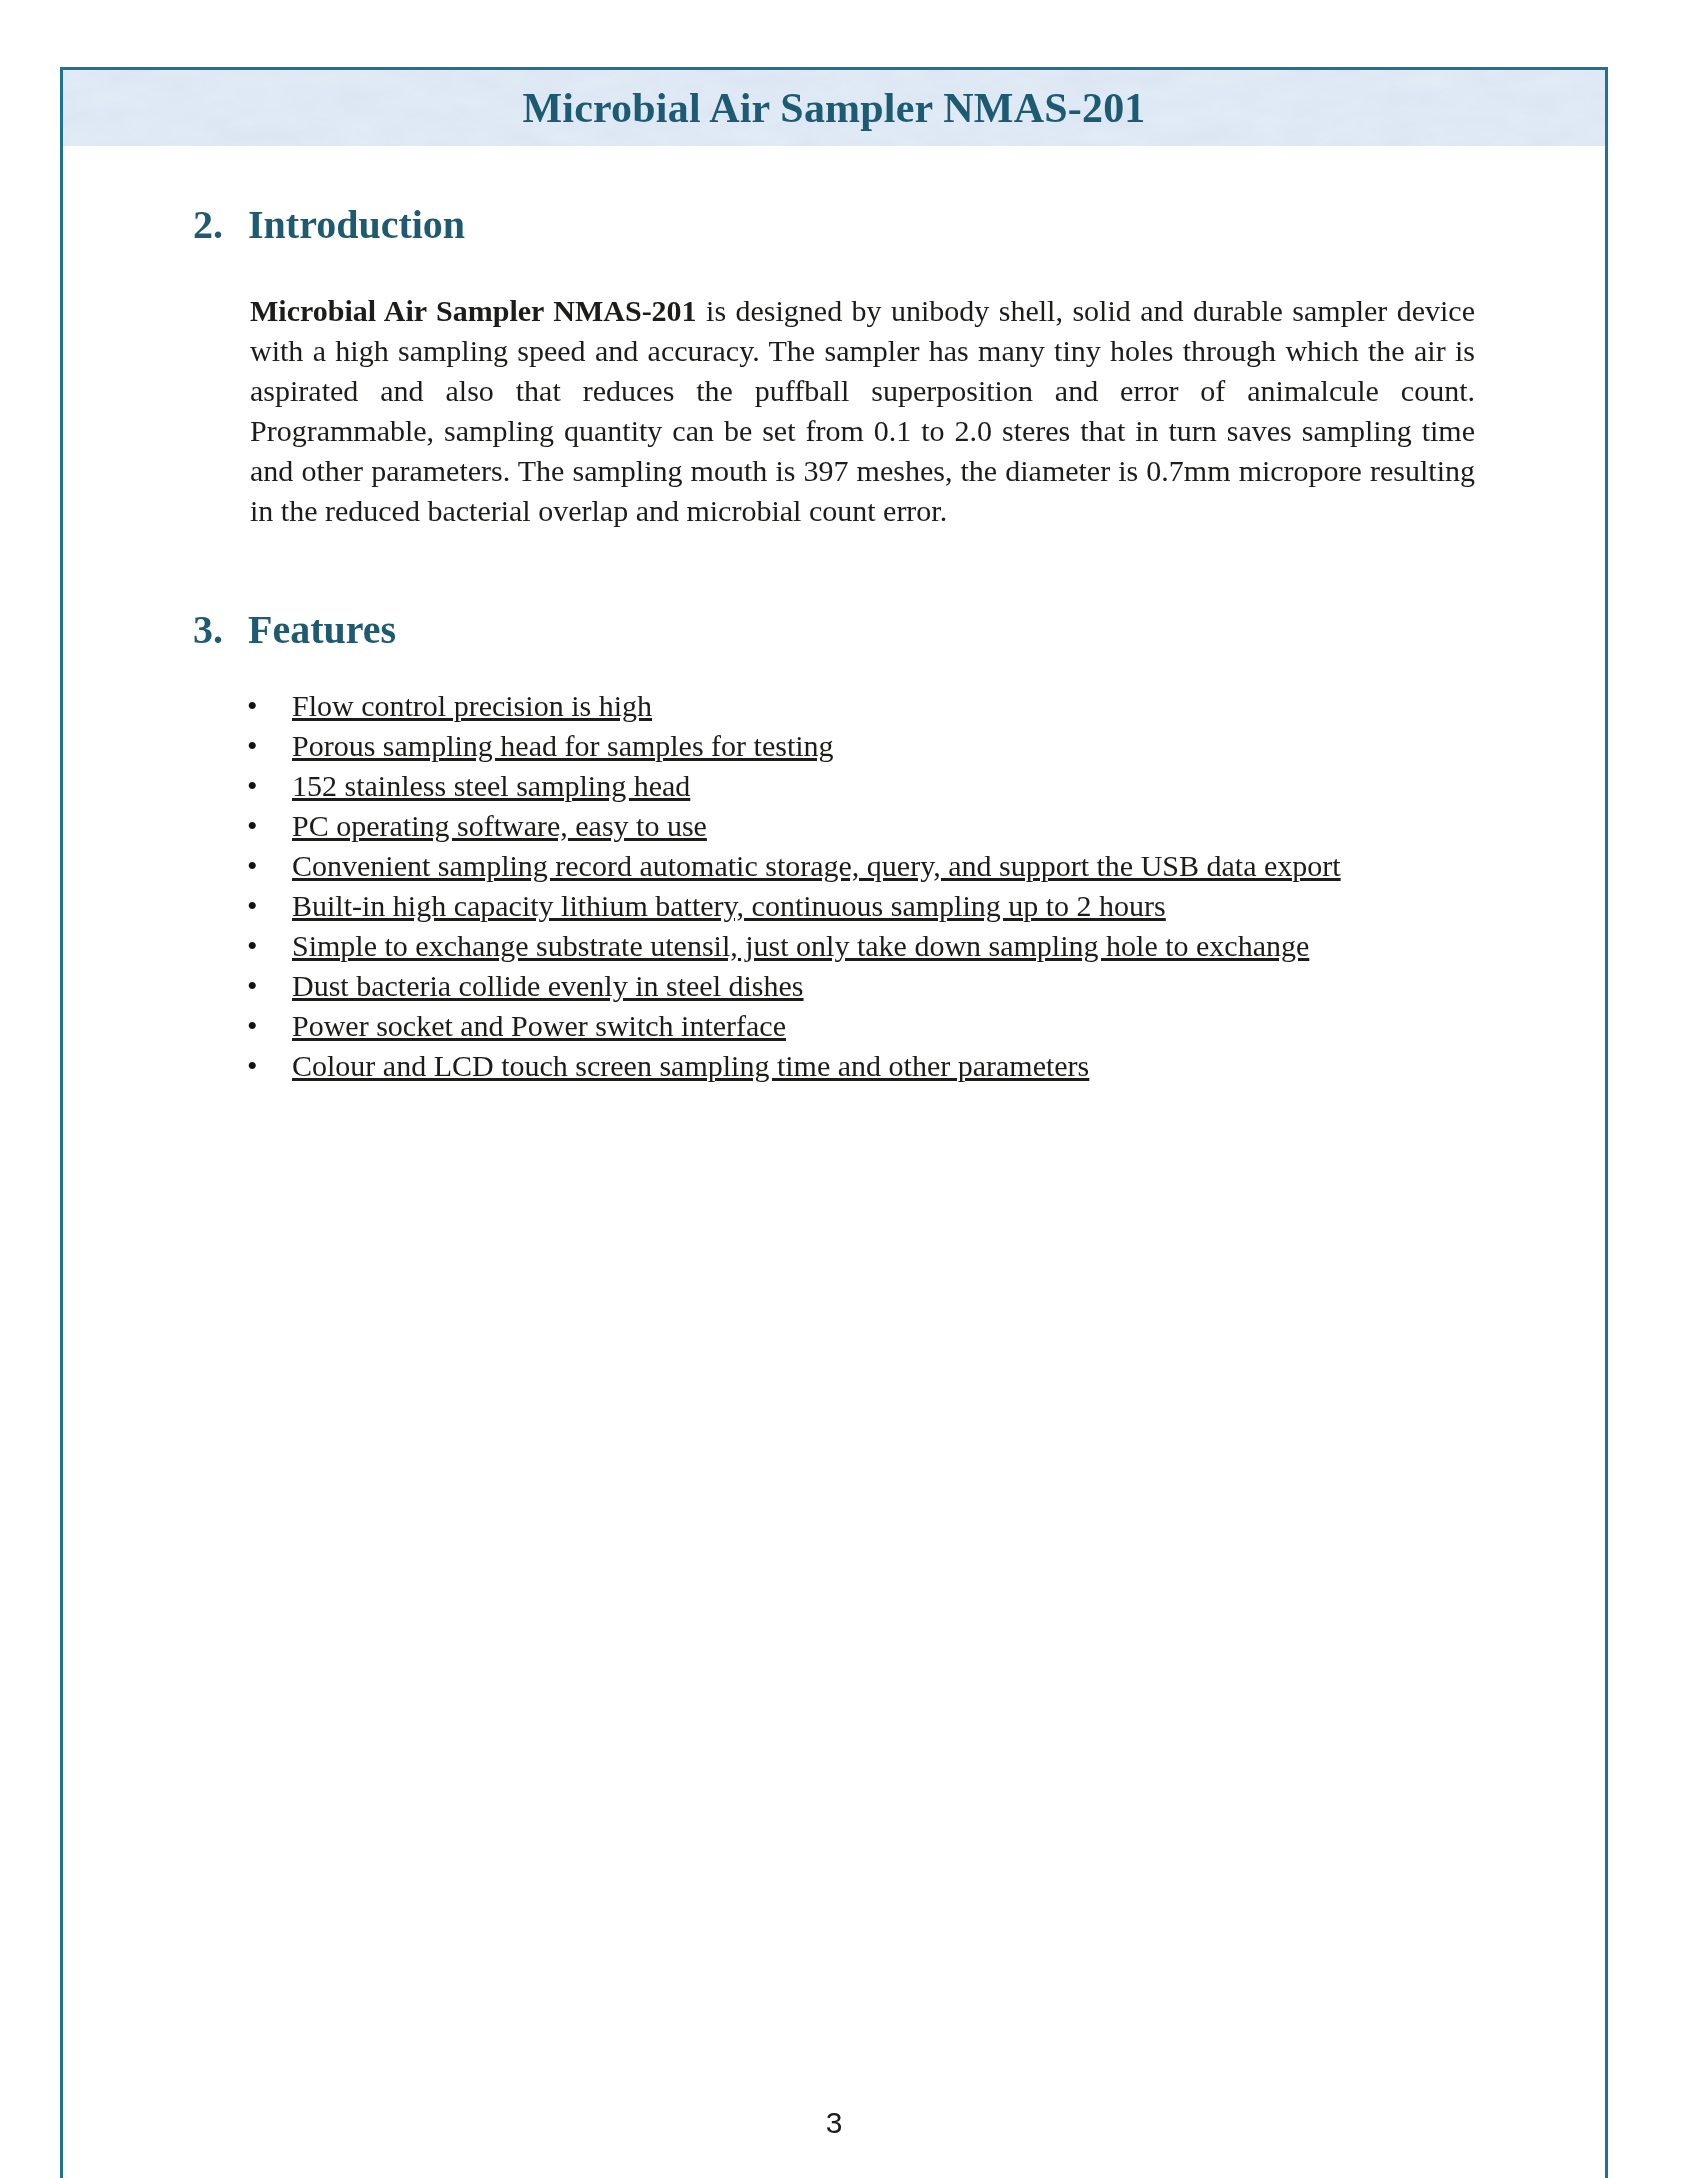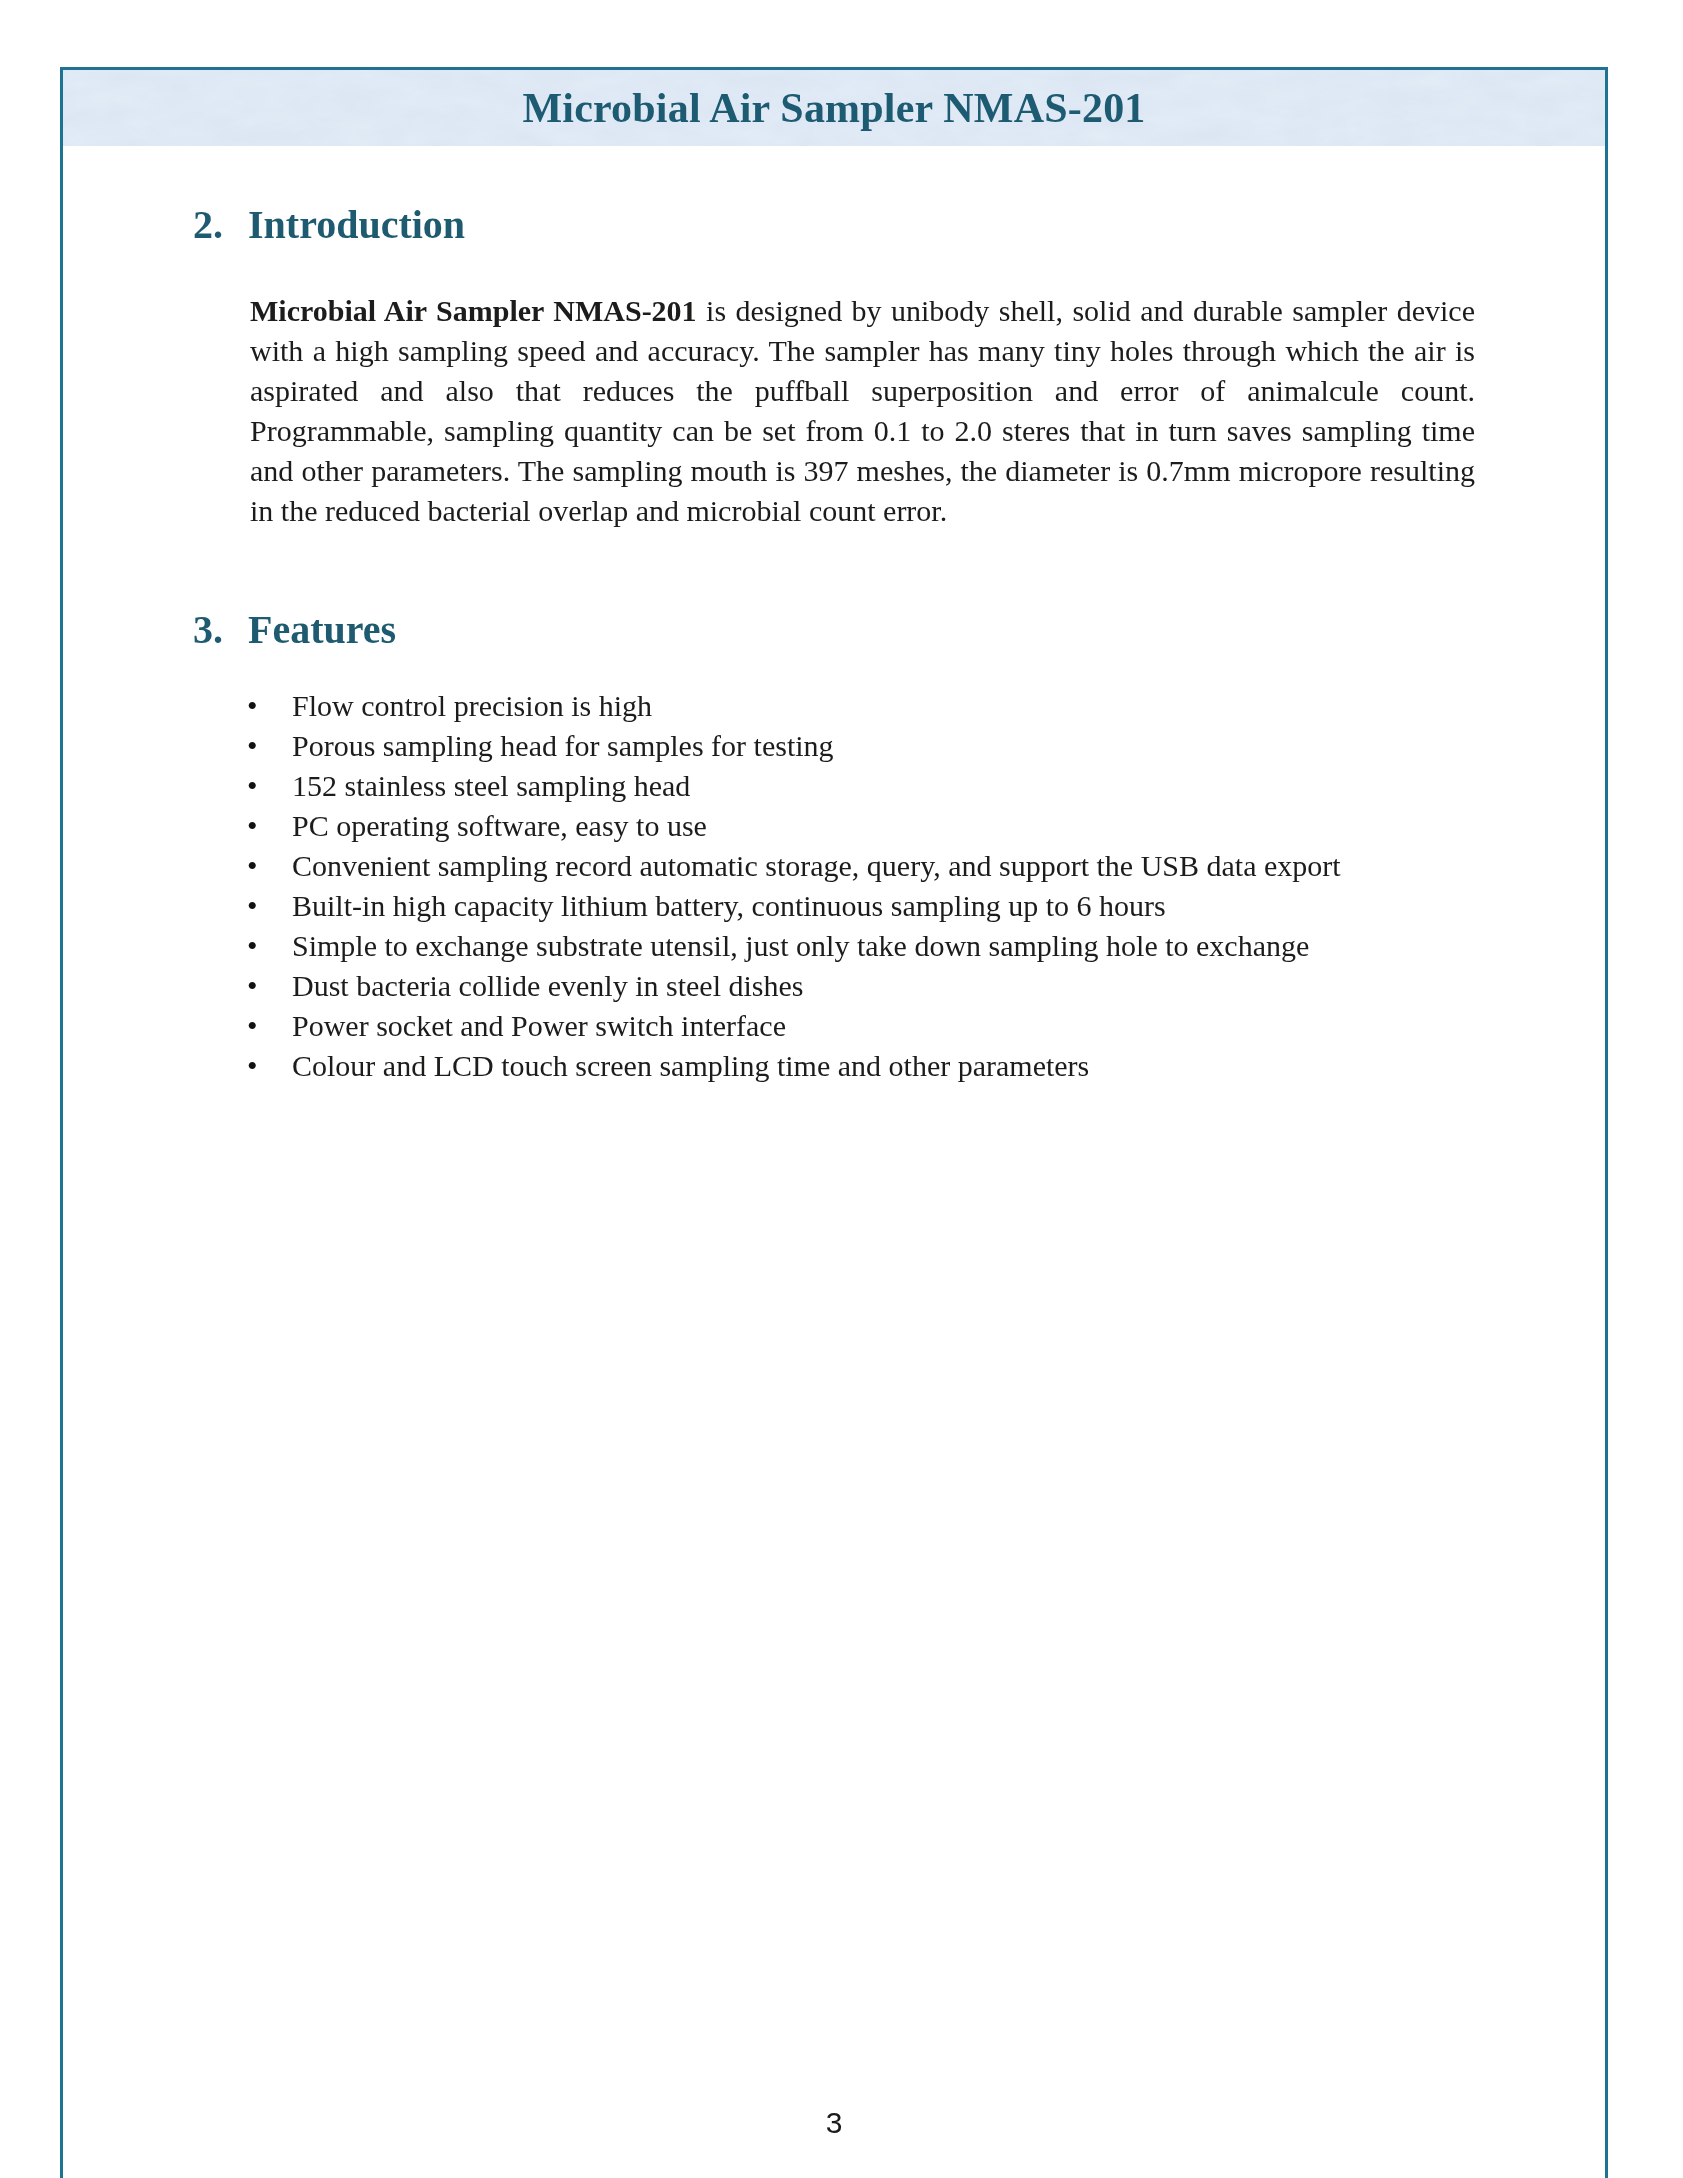--- a/index.html
+++ b/index.html
@@ -68,20 +68,21 @@
     line-height: 40px;
     text-align: justify;
     color: #1c1c1a;
     font-family: Liberation Serif, serif;
   }
   .intro-par .lead { font-weight: bold; }
   ul.features-list {
     list-style: none;
     margin: 34px 130px 0 0;
     padding-left: 229px;
+    text-decoration: underline;
   }
   ul.features-list li {
     position: relative;
     font-size: 30px;
     line-height: 40px;
     text-align: justify;
     color: #1c1c1a;
   }
   ul.features-list li::before {
     content: "\2022";
@@ -136,21 +137,21 @@
       <span class="num">3.</span>
       <span class="ttl">Features</span>
     </div>
 
     <ul class="features-list">
       <li>Flow control precision is high</li>
       <li>Porous sampling head for samples for testing</li>
       <li>152 stainless steel sampling head</li>
       <li>PC operating software, easy to use</li>
       <li>Convenient sampling record automatic storage, query, and support the USB data export</li>
-      <li>Built-in high capacity lithium battery, continuous sampling up to 6 hours</li>
+      <li>Built-in high capacity lithium battery, continuous sampling up to 2 hours</li>
       <li>Simple to exchange substrate utensil, just only take down sampling hole to exchange</li>
       <li>Dust bacteria collide evenly in steel dishes</li>
       <li>Power socket and Power switch interface</li>
       <li>Colour and LCD touch screen sampling time and other parameters</li>
     </ul>
 
     <div class="spacer"></div>
 
     <div class="footer">3</div>
 

